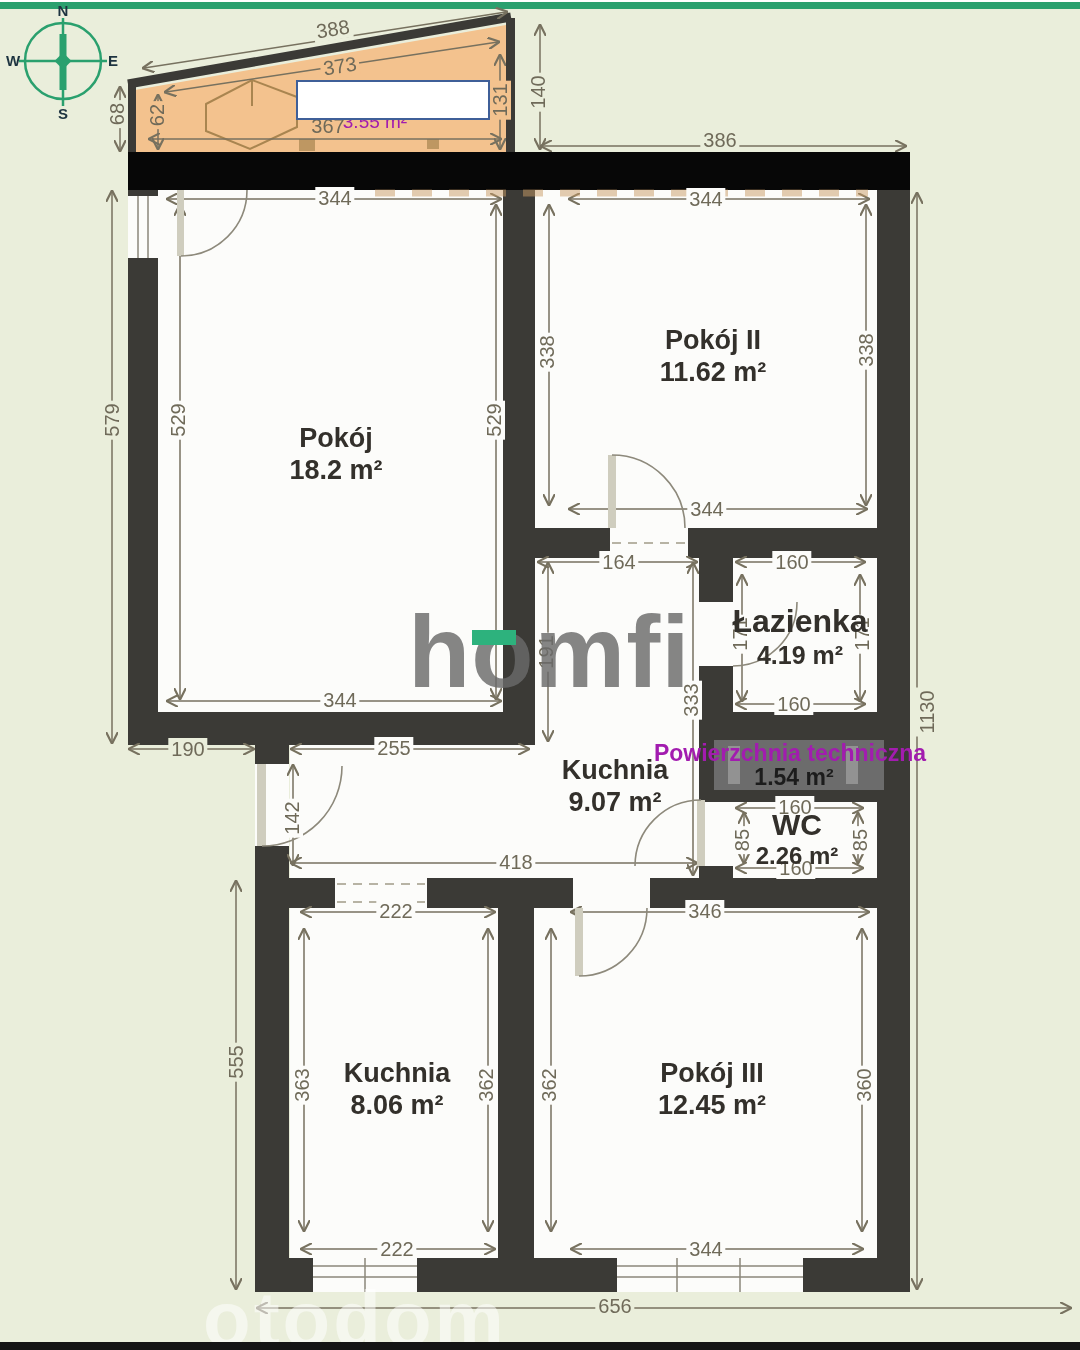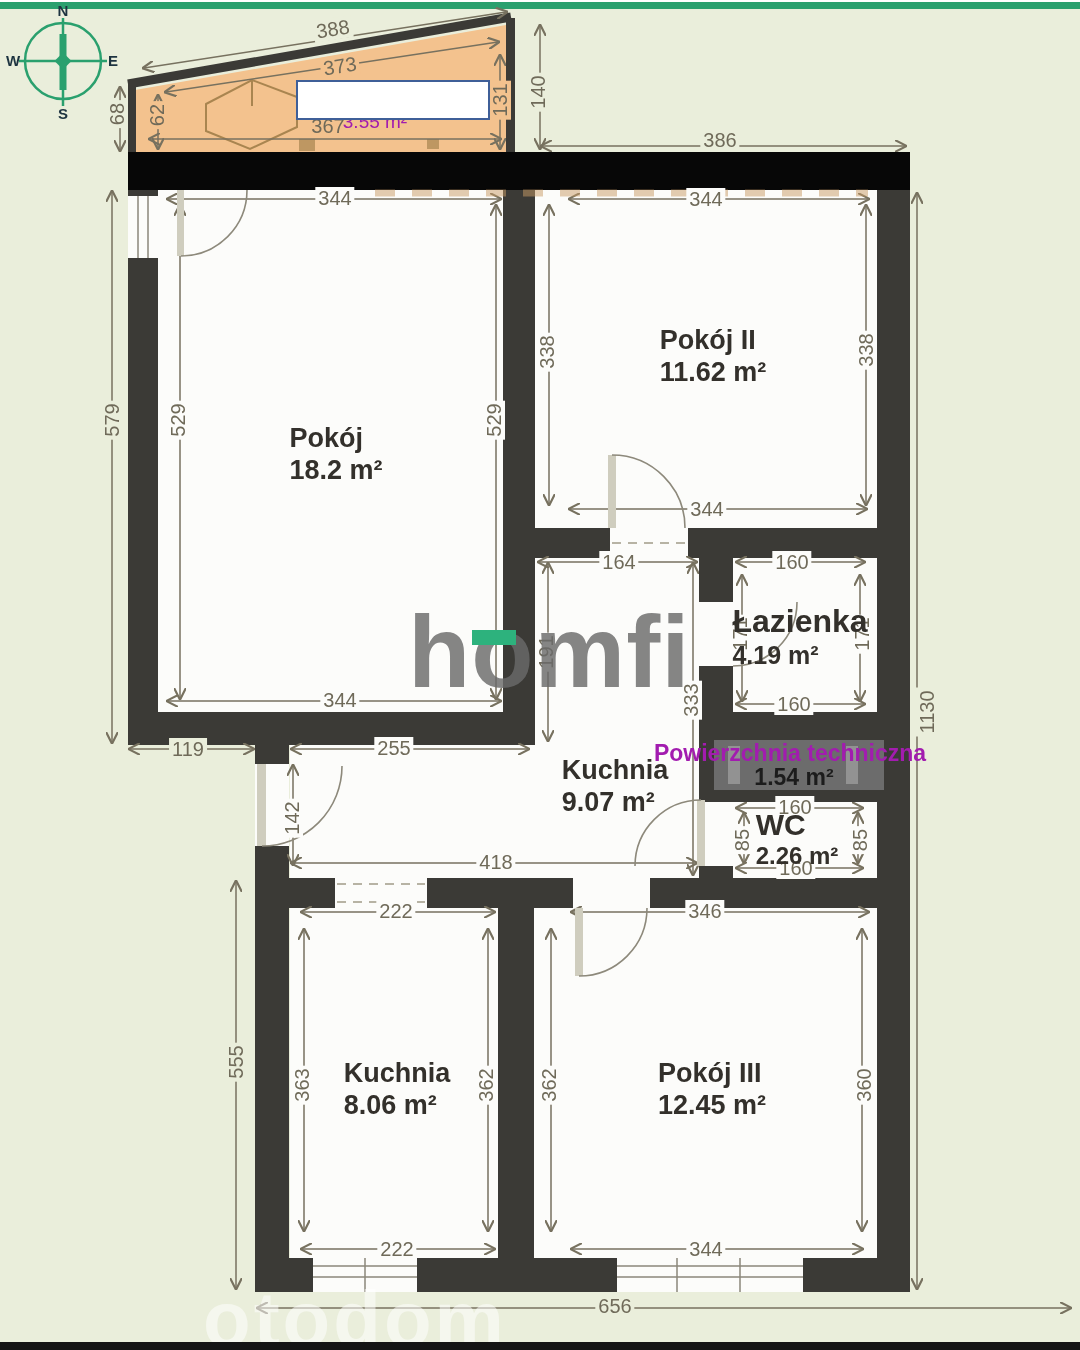--- a/index.html
+++ b/index.html
@@ -10,21 +10,21 @@
   .O{position:absolute;background:#fcfcfa;z-index:15}
   .tech-box{position:absolute;left:714px;top:740px;width:170px;height:50px;background:#6c6c6c;z-index:16}
   .tech-box .slot{position:absolute;top:6px;width:12px;height:38px;background:#929292}
   .L{position:absolute;transform:translate(-50%,-50%);font-size:20px;color:#6f6a59;white-space:nowrap;z-index:30;line-height:1;padding:1px 3px}
   .L.r{transform:translate(-50%,-50%) rotate(-90deg)}
   .L.s{transform:translate(-50%,-50%) rotate(-9deg)}
   .bw{background:#fcfcfa}
   .bgc{background:#eaeedb}
   .bo{background:#f3c28e}
   .balbl{font-weight:400;font-size:19px;color:#a21caf;background:transparent}
-  .room{position:absolute;transform:translate(-50%,-50%);text-align:left;color:#33302b;z-index:31;white-space:nowrap}
+  .room{position:absolute;transform:translate(-50%,-50%);text-align:center;color:#33302b;z-index:31;white-space:nowrap}
   .room .rn,.room .ra{font-weight:700;font-size:27px;line-height:1.18}
   .tech-name{position:absolute;transform:translate(-50%,-50%);font-weight:700;font-size:23px;color:#a21caf;z-index:31;white-space:nowrap}
   .tech-area{position:absolute;transform:translate(-50%,-50%);font-weight:700;font-size:23px;color:#1c1c1c;z-index:31;white-space:nowrap}
   .homfi{position:absolute;left:408px;top:601px;font-size:102px;font-weight:700;color:rgba(106,106,106,.82);letter-spacing:1px;z-index:35;line-height:1}
   .hbar{position:absolute;left:472px;top:630px;width:44px;height:15px;background:#2db27d;z-index:36}
   .oto{position:absolute;left:203px;top:1280px;font-size:78px;font-weight:700;color:rgba(255,255,255,.52);letter-spacing:3px;z-index:35;line-height:1}
   .redact{position:absolute;left:296px;top:80px;width:190px;height:36px;background:#ffffff;border:2px solid #3f5f98;z-index:40}
   .tgreen{position:absolute;left:0;top:2px;width:1080px;height:7px;background:#2aa06e;z-index:4}
   .twhite{position:absolute;left:0;top:0;width:1080px;height:2px;background:#ffffff;z-index:4}
   .bline{position:absolute;left:0;top:1342px;width:1080px;height:8px;background:#141414;z-index:45}
@@ -207,23 +207,23 @@
 
 <div class="L bw" style="left:792px;top:562px">160</div>
 <div class="L r bw" style="left:740px;top:634px">171</div>
 <div class="L r bw" style="left:862px;top:634px">171</div>
 <div class="L bw" style="left:794px;top:704px">160</div>
 
 <div class="L bw" style="left:619px;top:562px">164</div>
 <div class="L r bw" style="left:546px;top:652px">191</div>
 <div class="L r bw" style="left:691px;top:700px">333</div>
 <div class="L bw" style="left:394px;top:748px">255</div>
-<div class="L bgc" style="left:188px;top:749px">119</div>
+<div class="L bgc" style="left:188px;top:749px">190</div>
 <div class="L r bw" style="left:292px;top:818px">142</div>
-<div class="L bw" style="left:496px;top:862px">418</div>
+<div class="L bw" style="left:516px;top:862px">418</div>
 
 <div class="L bw" style="left:795px;top:807px">160</div>
 <div class="L r bw" style="left:742px;top:840px">85</div>
 <div class="L r bw" style="left:860px;top:840px">85</div>
 <div class="L bw" style="left:796px;top:868px">160</div>
 
 <div class="L bw" style="left:396px;top:911px">222</div>
 <div class="L r bw" style="left:302px;top:1085px">363</div>
 <div class="L r bw" style="left:486px;top:1085px">362</div>
 <div class="L bw" style="left:397px;top:1249px">222</div>

